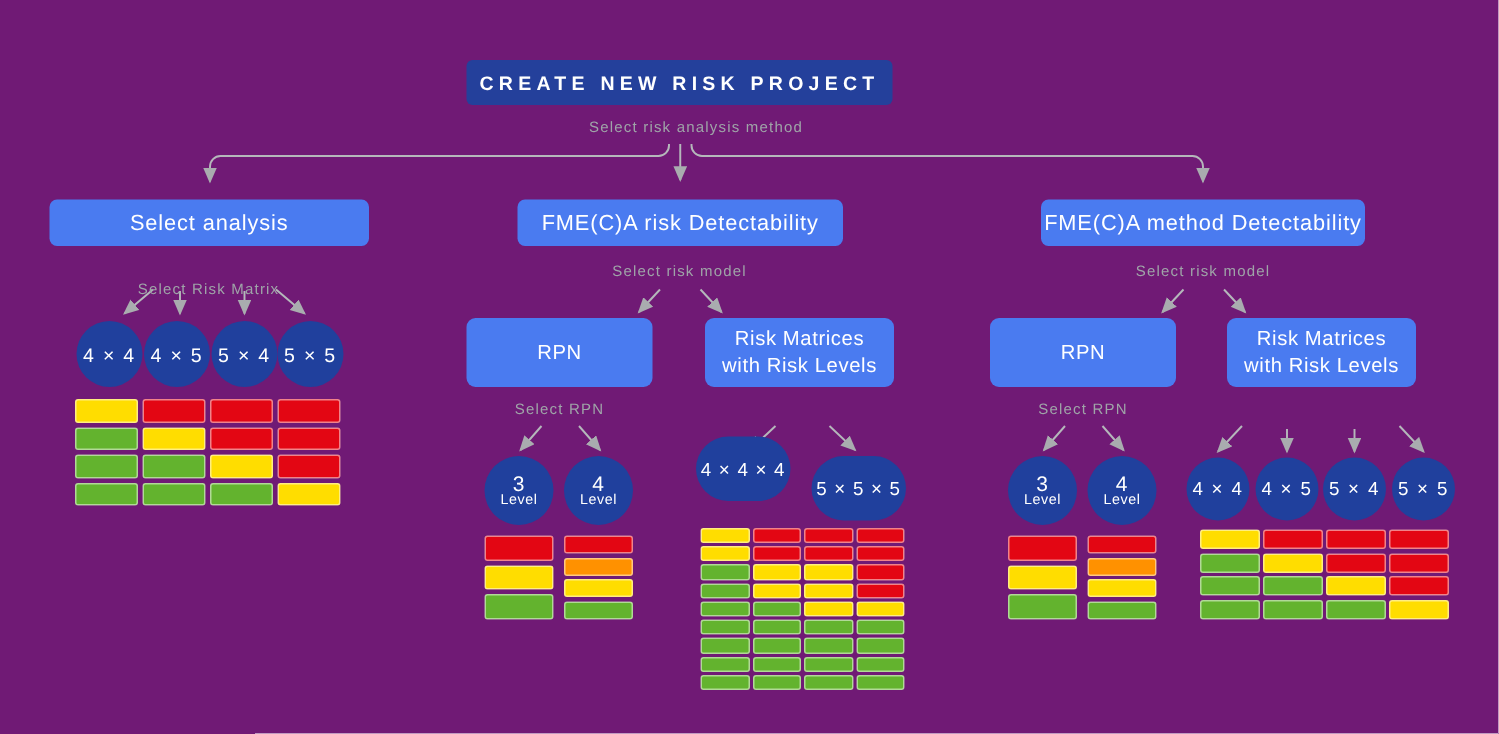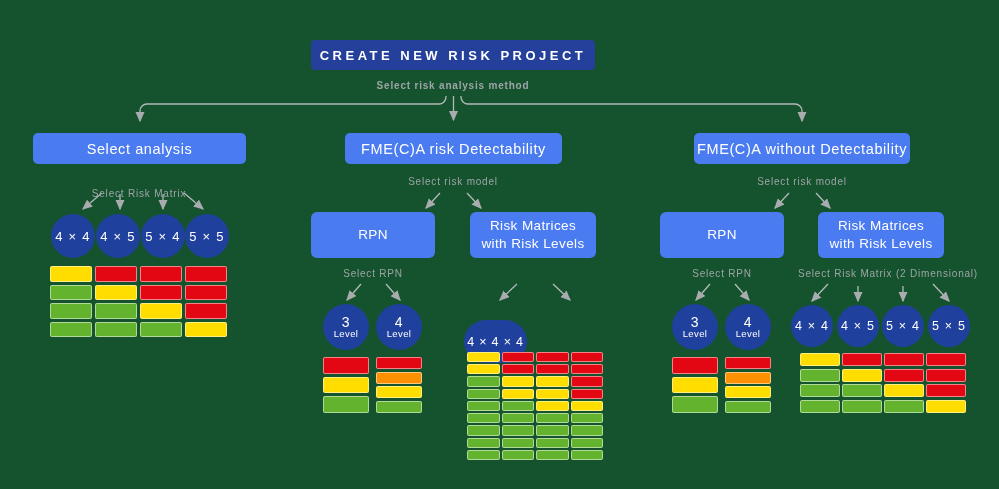--- a/index.html
+++ b/index.html
@@ -1,17 +1,17 @@
 <!DOCTYPE html>
 <html><head>
 <meta charset="utf-8">
 <style>
   html,body{margin:0;padding:0;background:#fff;}
   body{font-family:"Liberation Sans", sans-serif;}
-  .stage{position:relative;width:999px;height:489px;background:#14532d;overflow:hidden;}
+  .stage{position:relative;width:999px;height:489px;background:#701a75;overflow:hidden;}
   svg.wires{position:absolute;left:0;top:0;z-index:1;}
   .node{position:absolute;z-index:2;display:flex;align-items:center;justify-content:center;
         color:#fff;text-align:center;box-sizing:border-box;}
   .btn-navy{background:#24409b;border-radius:4px;font-weight:bold;font-size:13px;letter-spacing:3.5px;}
   .btn-blue{background:#4a7bf0;border-radius:5px;font-size:14.5px;letter-spacing:.6px;}
   .btn-blue2{background:#4a7bf0;border-radius:6px;font-size:13.5px;letter-spacing:.4px;line-height:1.3;}
   .circle{background:#20409d;border-radius:50%;font-size:13px;letter-spacing:1.2px;}
   .pill{background:#20409d;border-radius:22px;font-size:12.5px;letter-spacing:.8px;}
   .lvl{display:flex;flex-direction:column;line-height:1.05;}
   .lvl .v{font-size:14px;letter-spacing:.5px;}
@@ -62,21 +62,21 @@
       <path d="M735,284 L749,300" marker-end="url(#ah)"></path>
 
       <path d="M828,284 L812,301" marker-end="url(#ah)"></path>
       <path d="M858,286 L858,301" marker-end="url(#ah)"></path>
       <path d="M903,286 L903,301" marker-end="url(#ah)"></path>
       <path d="M933,284 L949,301" marker-end="url(#ah)"></path>
     </g>
   </svg>
 
   <div class="node btn-navy" style="left:311px;top:40px;width:284px;height:30px;">CREATE NEW RISK PROJECT</div>
-  <div class="sublabel" style="left:453px;top:80px;font-weight:bold;">Select risk analysis method</div>
+  <div class="sublabel" style="left:464px;top:80px;">Select risk analysis method</div>
 
   <div class="node btn-blue" style="left:33px;top:133px;width:213px;height:31px;">Select analysis</div>
   <div class="sublabel" style="left:139px;top:188px;">Select Risk Matrix</div>
 
   <div class="node circle" style="left:51px;top:214px;width:44px;height:44px;">4 × 4</div>
   <div class="node circle" style="left:96px;top:214px;width:44px;height:44px;">4 × 5</div>
   <div class="node circle" style="left:141px;top:214px;width:44px;height:44px;">5 × 4</div>
   <div class="node circle" style="left:185px;top:214px;width:44px;height:44px;">5 × 5</div>
 
   <div class="matrix gap3" style="left:50px;top:266px;width:177px;height:71px;">
@@ -125,21 +125,22 @@
       <div class="bar" style="background: rgb(255, 221, 0);"></div>
       <div class="bar" style="background: rgb(99, 179, 46);"></div>
     </div>
   <div class="stack gap25" style="left:376px;top:357px;width:46px;height:56px;">
       <div class="bar" style="background: rgb(227, 6, 19);"></div>
       <div class="bar" style="background: rgb(255, 145, 0);"></div>
       <div class="bar" style="background: rgb(255, 221, 0);"></div>
       <div class="bar" style="background: rgb(99, 179, 46);"></div>
     </div>
 
-  <div class="node pill" style="left:464px;top:320px;width:63px;height:43px;">4 × 4 × 4</div>
+  <div class="node pill" style="left:464px;top:291px;width:63px;height:43px;">4 × 4 × 4</div>
+  <div class="node pill" style="left:541px;top:304px;width:63px;height:43px;">5 × 5 × 5</div>
 
   <div class="matrix gap2" style="left:467px;top:352px;width:136px;height:108px;">
       <div class="cell" style="background: rgb(255, 221, 0);"></div>
       <div class="cell" style="background: rgb(227, 6, 19);"></div>
       <div class="cell" style="background: rgb(227, 6, 19);"></div>
       <div class="cell" style="background: rgb(227, 6, 19);"></div>
       <div class="cell" style="background: rgb(255, 221, 0);"></div>
       <div class="cell" style="background: rgb(227, 6, 19);"></div>
       <div class="cell" style="background: rgb(227, 6, 19);"></div>
       <div class="cell" style="background: rgb(227, 6, 19);"></div>
@@ -166,33 +167,32 @@
       <div class="cell" style="background: rgb(99, 179, 46);"></div>
       <div class="cell" style="background: rgb(99, 179, 46);"></div>
       <div class="cell" style="background: rgb(99, 179, 46);"></div>
       <div class="cell" style="background: rgb(99, 179, 46);"></div>
       <div class="cell" style="background: rgb(99, 179, 46);"></div>
       <div class="cell" style="background: rgb(99, 179, 46);"></div>
       <div class="cell" style="background: rgb(99, 179, 46);"></div>
       <div class="cell" style="background: rgb(99, 179, 46);"></div>
     </div>
 
-  <div class="node btn-blue" style="left:694px;top:133px;width:216px;height:31px;">FME(C)A without Detectability</div>
+  <div class="node btn-blue" style="left:694px;top:133px;width:216px;height:31px;">FME(C)A method Detectability</div>
   <div class="sublabel" style="left:802px;top:176px;">Select risk model</div>
 
   <div class="node btn-blue2" style="left:660px;top:212px;width:124px;height:46px;">RPN</div>
   <div class="node btn-blue2" style="left:818px;top:212px;width:126px;height:46px;">
     <span>
       <span style="display:block">Risk Matrices</span>
       <span style="display:block">with Risk Levels</span>
     </span>
   </div>
 
   <div class="sublabel" style="left:722px;top:268px;">Select RPN</div>
-  <div class="sublabel" style="left:888px;top:268px;">Select Risk Matrix (2 Dimensional)</div>
 
   <div class="node circle lvl" style="left:672px;top:304px;width:46px;height:46px;">
     <span class="v">3</span>
     <span class="c">Level</span>
   </div>
   <div class="node circle lvl" style="left:725px;top:304px;width:46px;height:46px;">
     <span class="v">4</span>
     <span class="c">Level</span>
   </div>
 

